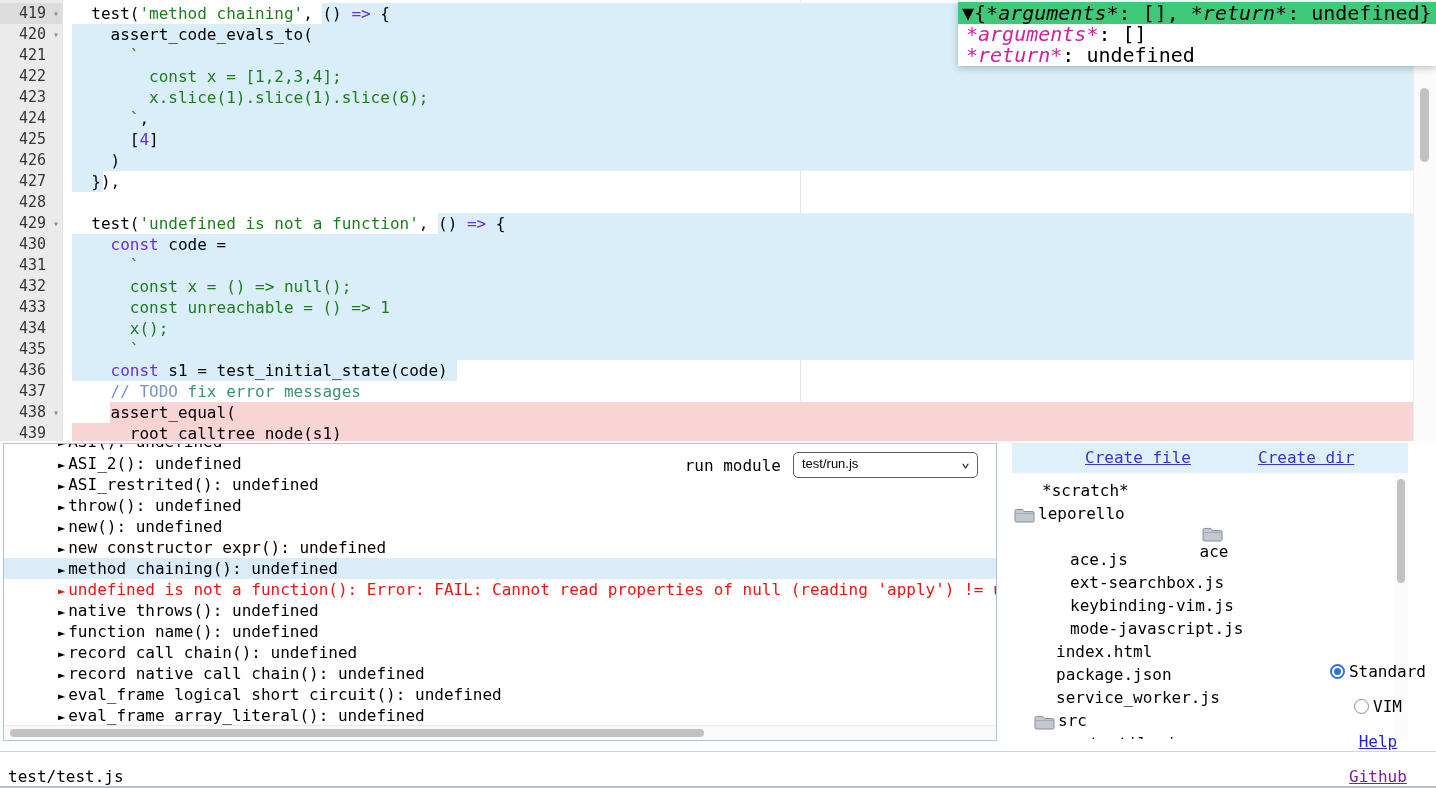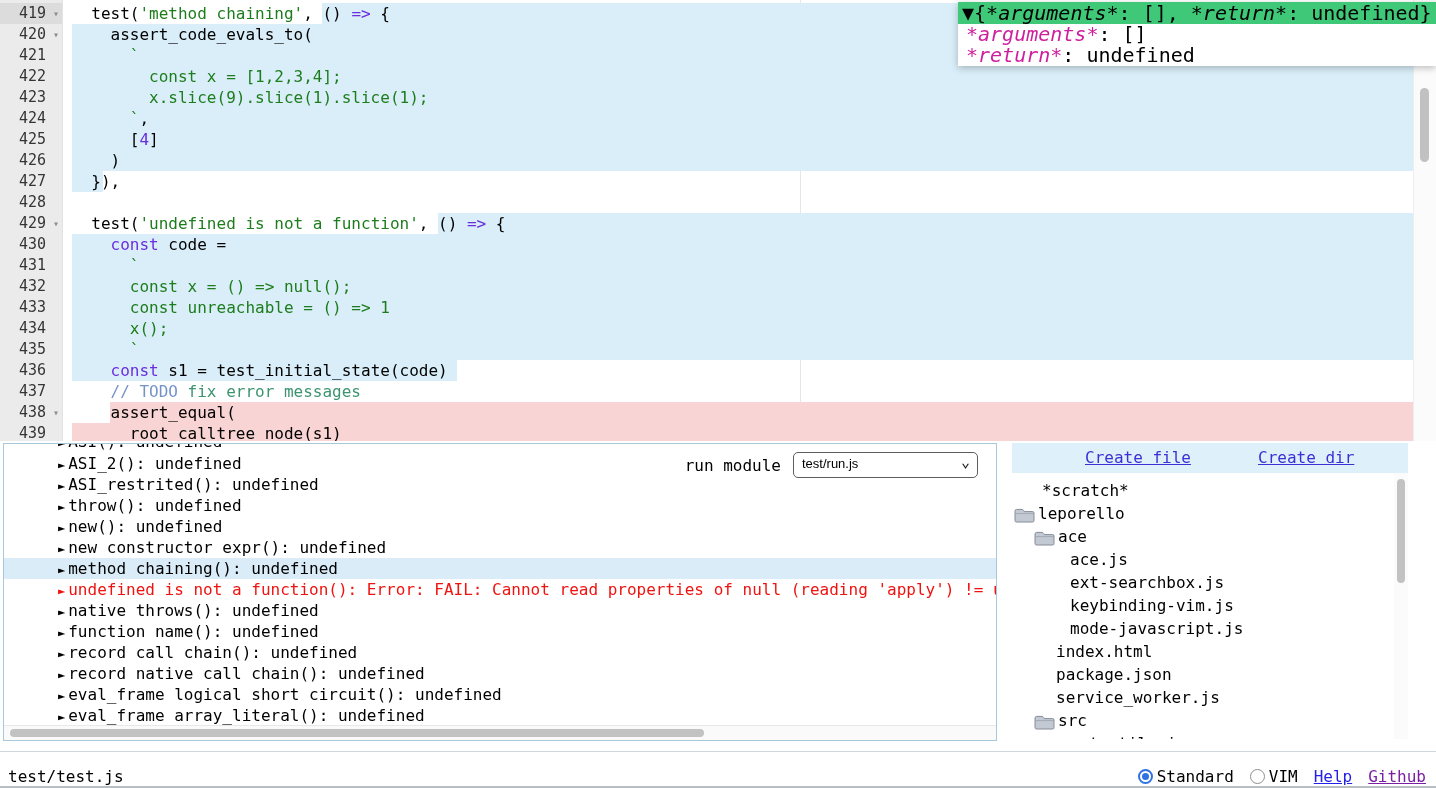--- a/index.html
+++ b/index.html
@@ -54,21 +54,21 @@
   .tree{position:absolute;left:0;top:36px;right:14px;bottom:0;}
   .trowf{height:23px;line-height:23px;font-size:16px;color:#000;white-space:pre;display:flex;align-items:center;}
   .trowf .ficon{width:21px;height:15px;margin-right:3px;flex:0 0 auto;}
   .files-vscroll{position:absolute;right:0;top:30px;bottom:0;width:14px;background:#fbfbfb;}
   .files-vthumb{position:absolute;left:3px;top:6px;width:8px;height:104px;border-radius:4px;background:#c2c2c2;}
   
   .statusbar{position:absolute;left:0;top:751px;width:1436px;height:37px;box-sizing:border-box;
              border-top:1px solid #ccd7de;border-bottom:2px solid #b9bec2;background:#fff;
              display:flex;align-items:flex-end;font-size:16px;}
   .sb-file{margin-left:8px;color:#000;}
-  .sb-right{margin-left:auto;margin-right:10px;display:flex;align-items:center;gap:16px;}
+  .sb-right{margin-left:auto;margin-right:10px;display:flex;align-items:center;gap:16px;flex-direction:column;}
   .mode{display:flex;align-items:center;gap:4px;cursor:pointer;}
   .radio{width:15px;height:15px;border-radius:50%;box-sizing:border-box;background:#fff;display:inline-block;}
   .radio.on{border:2px solid #2f72e4;position:relative;}
   .radio.on:after{content:"";position:absolute;left:2px;top:2px;width:7px;height:7px;border-radius:50%;background:#2f72e4;}
   .radio.off{border:1.5px solid #8e8e8e;}
   .sb-link{text-decoration:underline;cursor:pointer;}
   .sb-link.help{color:#2222e6;}
   .sb-link.github{color:#7b1fa2;}
 </style>
 </head>
@@ -105,21 +105,21 @@
         <div class="gutter-cell">
           <span class="lnum">422</span>
         </div>
         <pre class="code"><span class="tk-s">        const x = [1,2,3,4];</span></pre>
       </div>
       <div class="line">
         <div class="bg blue" style="left: 72px; right: 22px;"></div>
         <div class="gutter-cell">
           <span class="lnum">423</span>
         </div>
-        <pre class="code"><span class="tk-s">        x.slice(9).slice(1).slice(1);</span></pre>
+        <pre class="code"><span class="tk-s">        x.slice(1).slice(1).slice(6);</span></pre>
       </div>
       <div class="line">
         <div class="bg blue" style="left: 72px; right: 22px;"></div>
         <div class="gutter-cell">
           <span class="lnum">424</span>
         </div>
         <pre class="code"><span class="tk-s">      `</span><span class="tk-p">,</span></pre>
       </div>
       <div class="line">
         <div class="bg blue" style="left: 72px; right: 22px;"></div>
@@ -276,21 +276,21 @@
     <div class="files-header">
       <a class="link-create-file">Create file</a>
       <a class="link-create-dir">Create dir</a>
     </div>
     <div class="tree">
         <div class="trowf" style="padding-left: 30px;"><span>*scratch*</span></div>
         <div class="trowf" style="padding-left: 2px;"><span class="ficon"><svg viewBox="0 0 21 15" width="21" height="15">
               <path d="M1 3.2 Q1 1.4 2.6 1.4 L8 1.4 Q9 1.4 9.6 2.4 L10.3 3.6 L18.6 3.6 Q20 3.6 20 5 L20 12.6 Q20 14 18.6 14 L2.4 14 Q1 14 1 12.6 Z" fill="#c3c9d2" stroke="#868c98" stroke-width="1"></path>
               <path d="M1 5.6 L20 5.6" stroke="#9aa0ac" stroke-width="0.8"></path>
             </svg></span><span>leporello</span></div>
-        <div class="trowf" style="padding-left: 22px;"><span class="ficon"><svg viewBox="0 0 21 15" width="21" height="15">
+        <div class="trowf" style="padding-left: 22px; flex-direction: column;"><span class="ficon"><svg viewBox="0 0 21 15" width="21" height="15">
               <path d="M1 3.2 Q1 1.4 2.6 1.4 L8 1.4 Q9 1.4 9.6 2.4 L10.3 3.6 L18.6 3.6 Q20 3.6 20 5 L20 12.6 Q20 14 18.6 14 L2.4 14 Q1 14 1 12.6 Z" fill="#c3c9d2" stroke="#868c98" stroke-width="1"></path>
               <path d="M1 5.6 L20 5.6" stroke="#9aa0ac" stroke-width="0.8"></path>
             </svg></span><span>ace</span></div>
         <div class="trowf" style="padding-left: 58px;"><span>ace.js</span></div>
         <div class="trowf" style="padding-left: 58px;"><span>ext-searchbox.js</span></div>
         <div class="trowf" style="padding-left: 58px;"><span>keybinding-vim.js</span></div>
         <div class="trowf" style="padding-left: 58px;"><span>mode-javascript.js</span></div>
         <div class="trowf" style="padding-left: 44px;"><span>index.html</span></div>
         <div class="trowf" style="padding-left: 44px;"><span>package.json</span></div>
         <div class="trowf" style="padding-left: 44px;"><span>service_worker.js</span></div>

